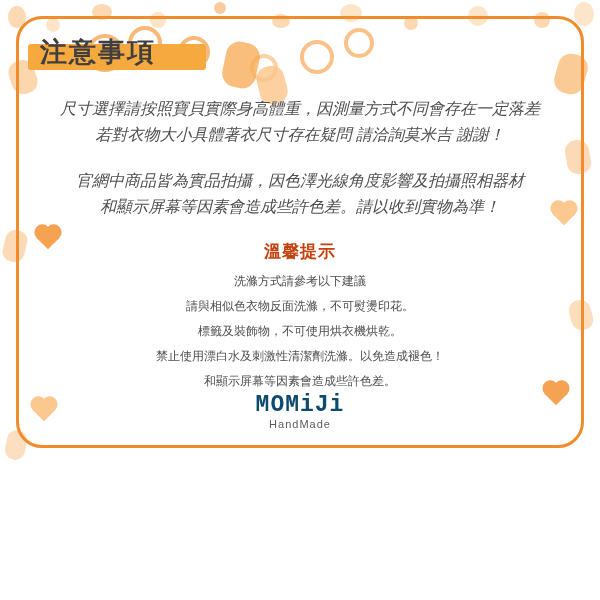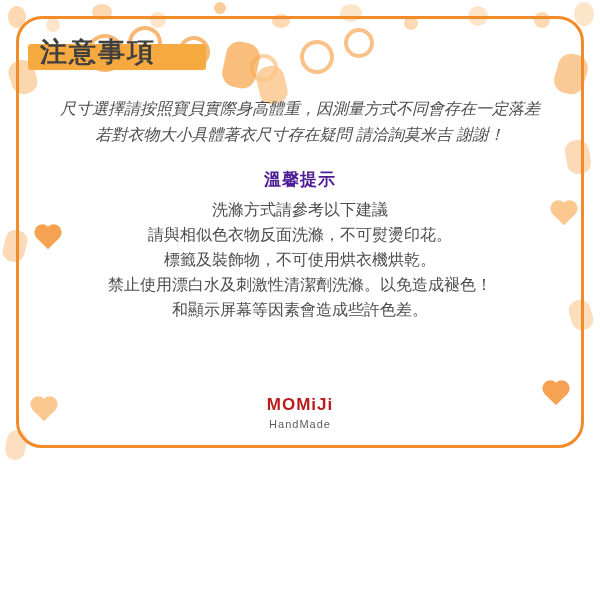--- a/index.html
+++ b/index.html
@@ -119,44 +119,45 @@
     line-height: 26px;
     color: #4d4d4d;
     margin: 5px auto 20px auto;
     width: 520px;
     font-style: italic;
   }
 
   .subtitle {
     font-size: 17px;
     font-weight: bold;
-    color: #4c1d95;
+    color: #c2410c;
     margin: 4px 0 6px 0;
     letter-spacing: 1px;
   }
   .care-line {
-    font-size: 16px;
+    font-size: 12px;
     line-height: 25px;
     color: #4d4d4d;
   }
 
   
   .logo {
     position: absolute;
     left: 0;
     right: 0;
     bottom: 34px;
     text-align: center;
   }
   .logo-main {
-    font-size: 17px;
+    font-size: 23px;
     font-weight: bold;
-    color: #b91c1c;
+    color: #0c4a6e;
     letter-spacing: 1px;
     line-height: 22px;
+    font-family: Liberation Mono, monospace;
   }
   .logo-sub {
     font-size: 11px;
     font-weight: normal;
     color: #5c5c5c;
     letter-spacing: 1px;
     margin-top: 2px;
   }
 </style>
 </head>
@@ -215,20 +216,22 @@
   <div class="content">
 
     <div class="title-wrap">
       <div class="title-hl"></div>
       <div class="title">注意事項</div>
     </div>
     <div class="clear"></div>
 
     <div class="para" style="white-space:pre-line; margin-top:14px;">尺寸選擇請按照寶貝實際身高體重，因測量方式不同會存在一定落差
 若對衣物大小具體著衣尺寸存在疑問  請洽詢莫米吉 謝謝！</div>
+    <div class="para" style="white-space:pre-line;">官網中商品皆為實品拍攝，因色澤光線角度影響及拍攝照相器材
+和顯示屏幕等因素會造成些許色差。請以收到實物為準！</div>
 
     <div class="subtitle">溫馨提示</div>
 
     <div class="care-line">洗滌方式請參考以下建議</div>
     <div class="care-line">請與相似色衣物反面洗滌，不可熨燙印花。</div>
     <div class="care-line">標籤及裝飾物，不可使用烘衣機烘乾。</div>
     <div class="care-line">禁止使用漂白水及刺激性清潔劑洗滌。以免造成褪色！</div>
     <div class="care-line">和顯示屏幕等因素會造成些許色差。</div>
   </div>
 

